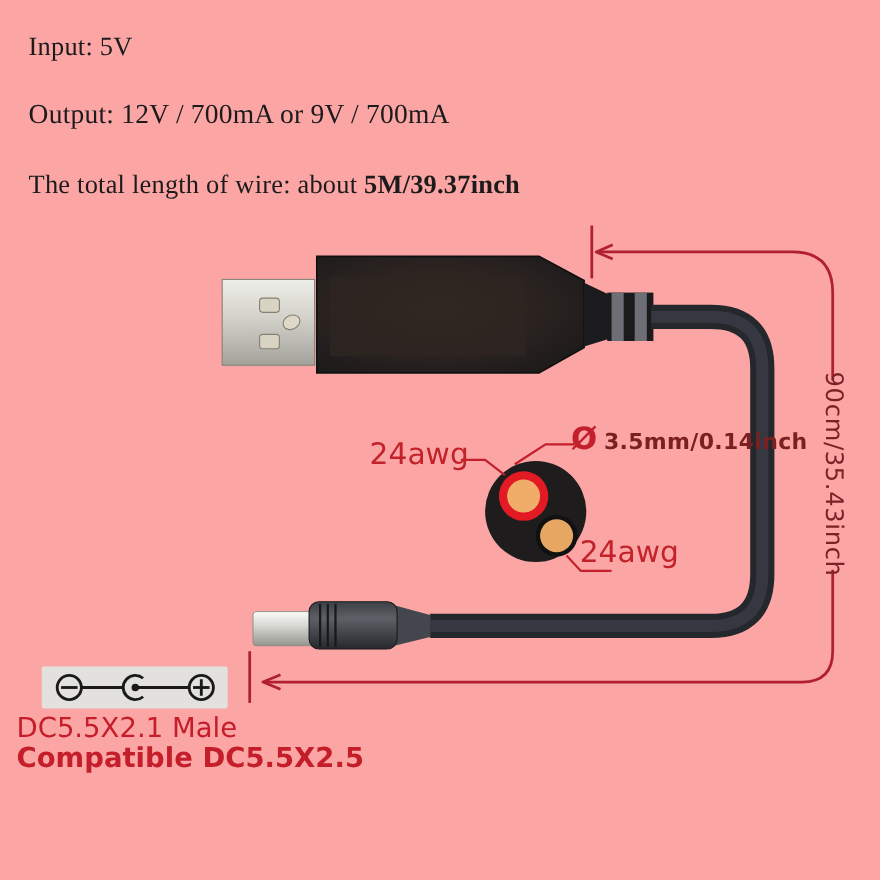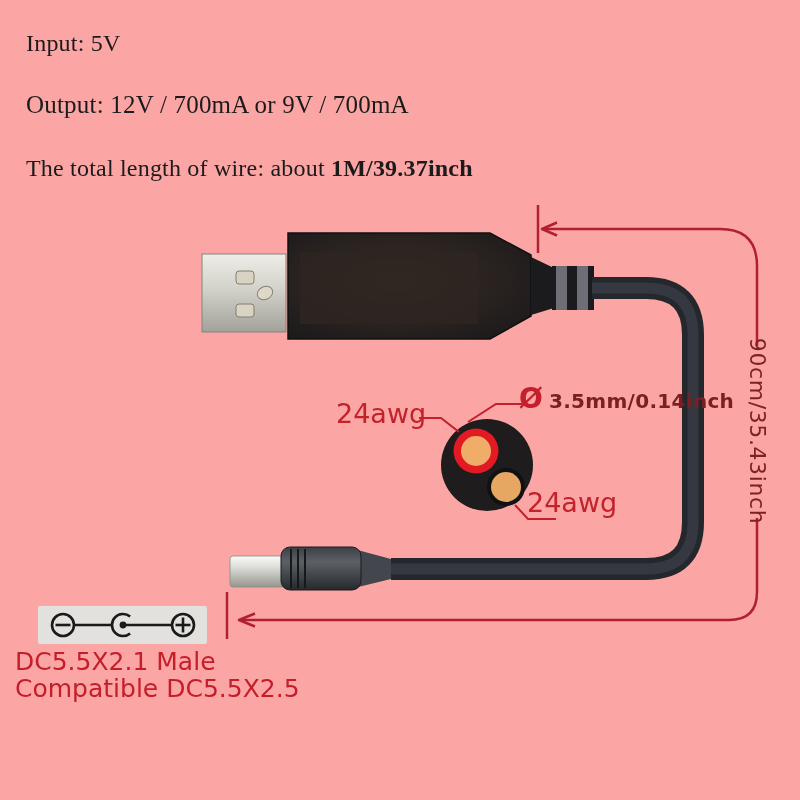--- a/index.html
+++ b/index.html
@@ -26,21 +26,21 @@
   .awg-top    { left:336px; top:400px; font-size:27px; color:#c2222a; }
   .awg-bottom { left:527px; top:489px; font-size:27px; color:#c2222a; }
   .dia-sym    { left:519px; top:385px; font-size:28px; font-weight:bold; color:#c2202c; }
   .dia-text   { left:549px; top:391px; font-size:20px; font-weight:bold; color:#7a2023; letter-spacing:0.3px;text-align:right; }
   .len-vert   {
     left:757px; top:431px;
     transform:translate(-50%,-50%) rotate(90deg);
     font-size:22px; color:#7b2127; letter-spacing:0.6px;
   }
   .dc-title    { left:15px; top:649px; font-size:25px; font-weight:normal; color:#c41e2a; }
-  .dc-subtitle { left:15px; top:676px; font-size:25px; font-weight:normal; color:#c41e2a; }
+  .dc-subtitle { left:15px; top:676px; font-size:25px; font-weight:bold; color:#c41e2a; }
 </style>
 </head>
 <body>
 
 <div class="canvas">
 
   <svg class="gfx" width="800" height="800" viewBox="0 0 800 800">
     <defs>
       <linearGradient id="metalGrad" x1="0" y1="0" x2="0" y2="1">
         <stop offset="0" stop-color="#eeeee8"></stop>
@@ -122,21 +122,21 @@
         <line x1="183" y1="617.5" x2="183" y2="632.5"></line>
         <line x1="74" y1="625" x2="112" y2="625"></line>
         <line x1="125" y1="625" x2="172" y2="625"></line>
       </g>
       <circle cx="123" cy="625" r="3.4" fill="#1a1a1a"></circle>
     </g>
   </svg>
 
   <div class="spec" id="spec-input">Input: 5V</div>
   <div class="spec" id="spec-output">Output: 12V / 700mA or 9V / 700mA</div>
-  <div class="spec" id="spec-length"><span>The total length of wire: about </span><span class="b">1M/39.37inch</span></div>
+  <div class="spec" id="spec-length"><span>The total length of wire: about </span><span class="b">5M/39.37inch</span></div>
 
   <div class="ann awg-top">24awg</div>
   <div class="ann dia-sym">Ø</div>
   <div class="ann dia-text">3.5mm/0.14inch</div>
   <div class="ann awg-bottom">24awg</div>
   <div class="ann len-vert">90cm/35.43inch</div>
 
   <div class="ann dc-title">DC5.5X2.1 Male</div>
   <div class="ann dc-subtitle">Compatible DC5.5X2.5</div>
 

